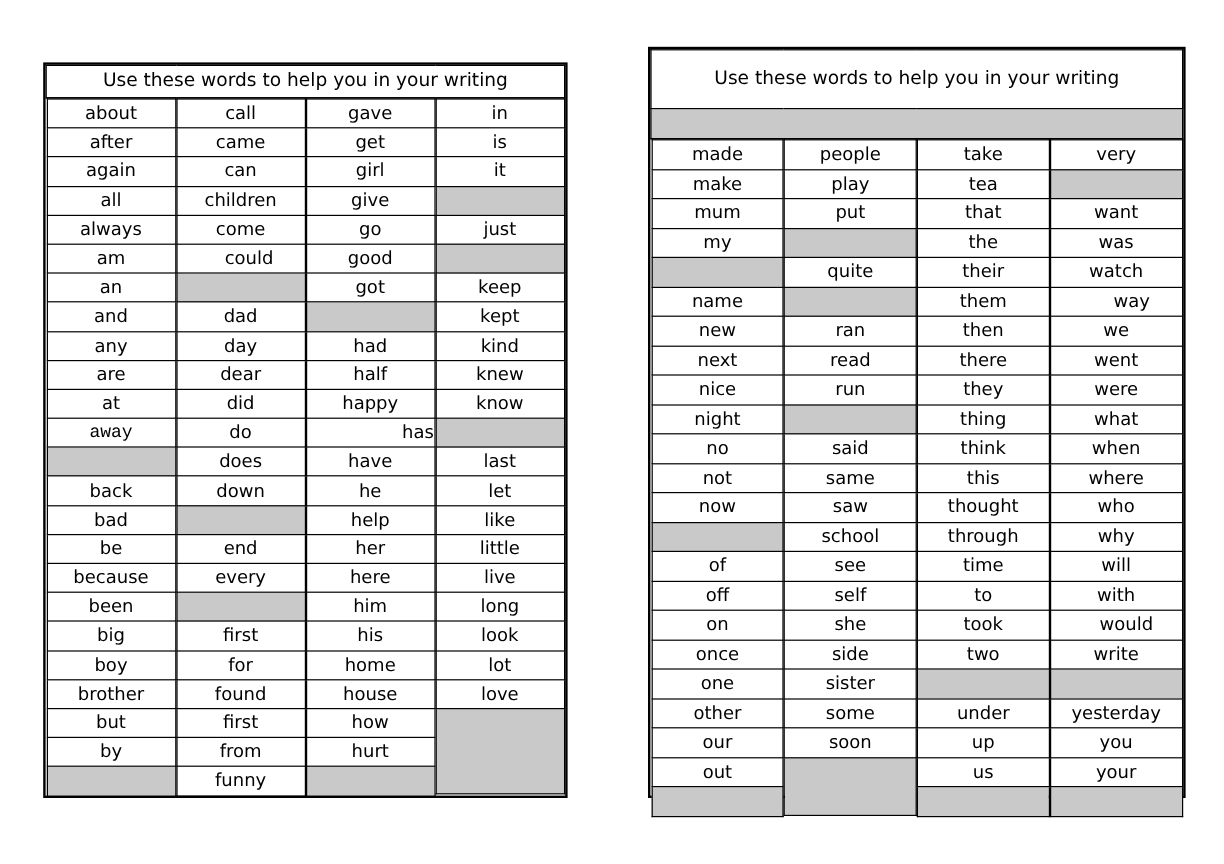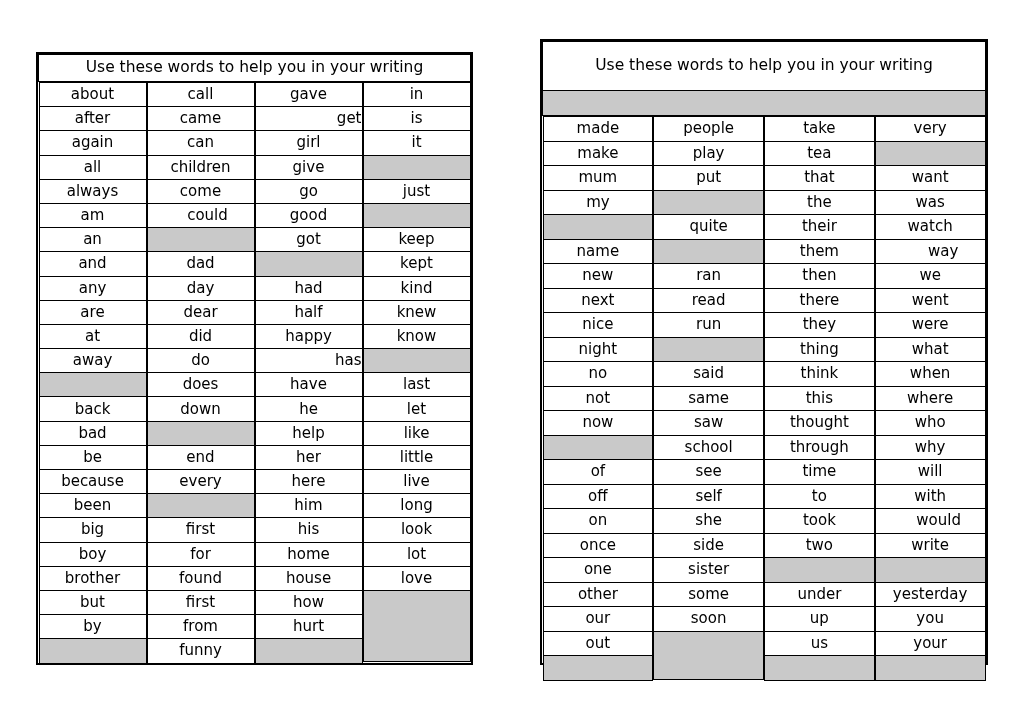--- a/index.html
+++ b/index.html
@@ -113,21 +113,21 @@
                   <tr>
                     <td class="word-cell" style="height: 23.2px;">any</td>
                   </tr>
                   <tr>
                     <td class="word-cell" style="height: 23.2px;">are</td>
                   </tr>
                   <tr>
                     <td class="word-cell" style="height: 23.2px;">at</td>
                   </tr>
                   <tr>
-                    <td class="word-cell" style="height: 23.2px;">away</td>
+                    <td class="word-cell" style="height: 23.2px; font-family: Liberation Mono, monospace;">away</td>
                   </tr>
                   <tr>
                     <td class="word-cell gray" style="height: 23.2px;"></td>
                   </tr>
                   <tr>
                     <td class="word-cell" style="height: 23.2px;">back</td>
                   </tr>
                   <tr>
                     <td class="word-cell" style="height: 23.2px;">bad</td>
                   </tr>
@@ -239,21 +239,21 @@
                 </tbody>
               </table>
             </td>
             <td class="colw" style="border: none; padding: 0px; vertical-align: top;">
               <table style="border-collapse: collapse; width: 100%; table-layout: fixed;">
                 <tbody>
                   <tr>
                     <td class="word-cell" style="height: 23.2px;">gave</td>
                   </tr>
                   <tr>
-                    <td class="word-cell" style="height: 23.2px; text-align: right;">get</td>
+                    <td class="word-cell" style="height: 23.2px;">get</td>
                   </tr>
                   <tr>
                     <td class="word-cell" style="height: 23.2px;">girl</td>
                   </tr>
                   <tr>
                     <td class="word-cell" style="height: 23.2px;">give</td>
                   </tr>
                   <tr>
                     <td class="word-cell" style="height: 23.2px;">go</td>
                   </tr>

